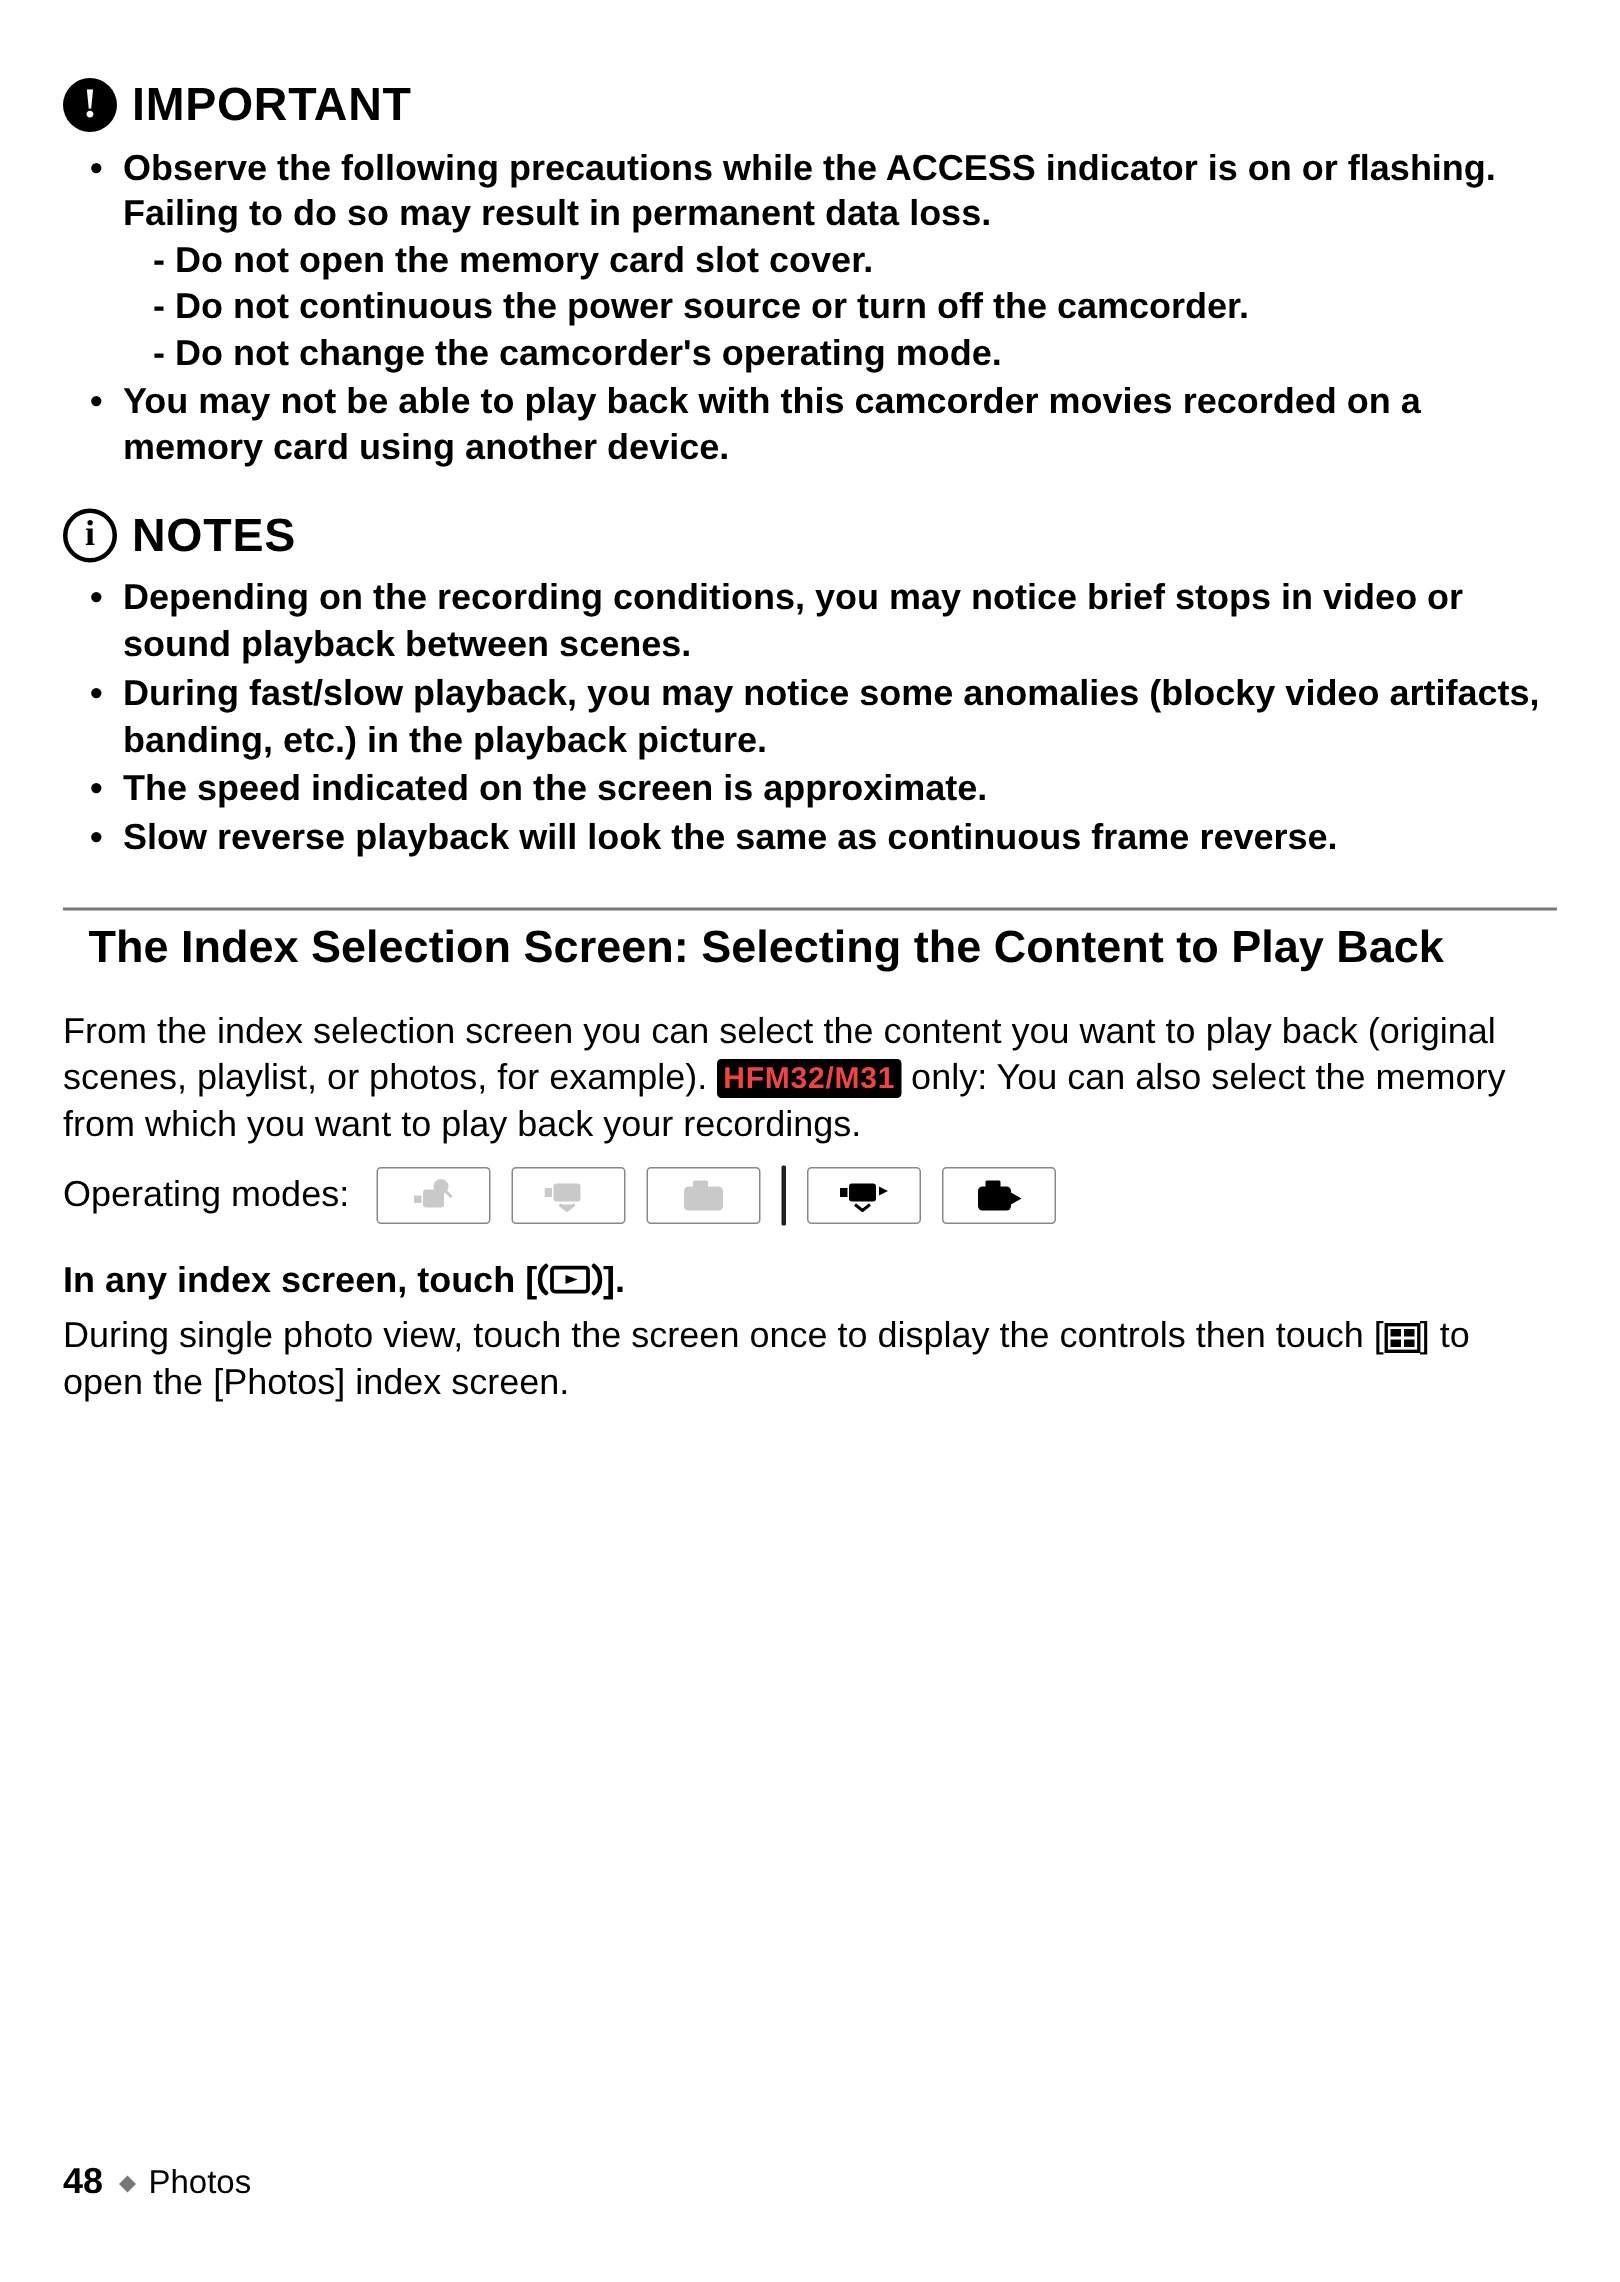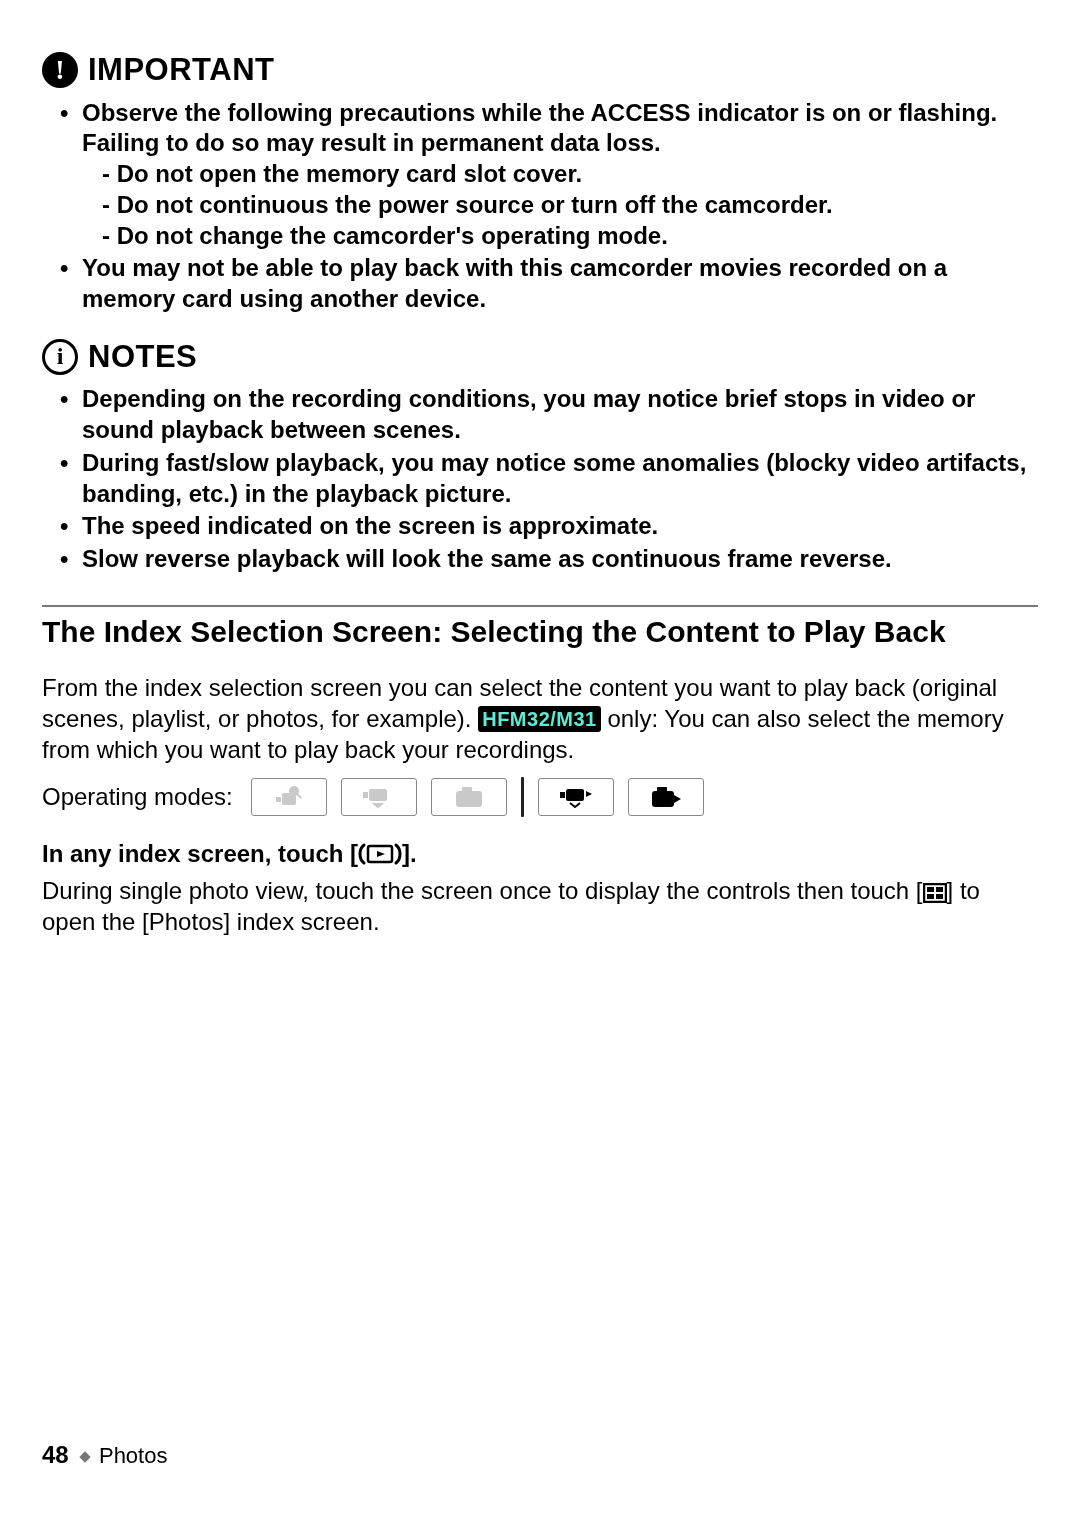--- a/index.html
+++ b/index.html
@@ -83,27 +83,27 @@
   .hr-top {
     border: none;
     border-top: 2px solid #7a7a7a;
     margin: 30px 0 6px 0;
   }
   h2.section-title {
     font-family: "Arial Narrow", Arial, sans-serif;
     font-stretch: condensed;
     font-weight: bold;
     font-size: 30px;
-    margin: 0 0 22px 0;
+    margin: 0 0 22px 17px;
   }
   p { margin: 0 0 10px 0; }
   .model-badge {
     display: inline-block;
     background: #000;
-    color: #5eead4;
+    color: #ef4444;
     font-family: "Arial Narrow", Arial, sans-serif;
     font-stretch: condensed;
     font-weight: bold;
     font-size: 20px;
     padding: 1px 4px 0px 4px;
     border-radius: 3px;
     letter-spacing: 0.5px;
     vertical-align: 1px;
   }
   .modes-row {

